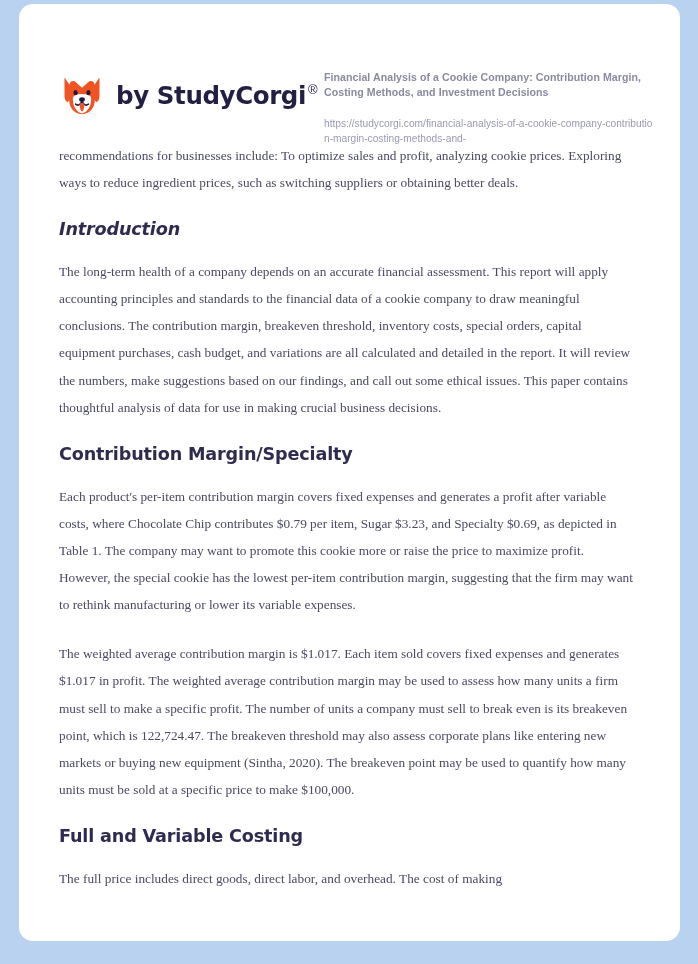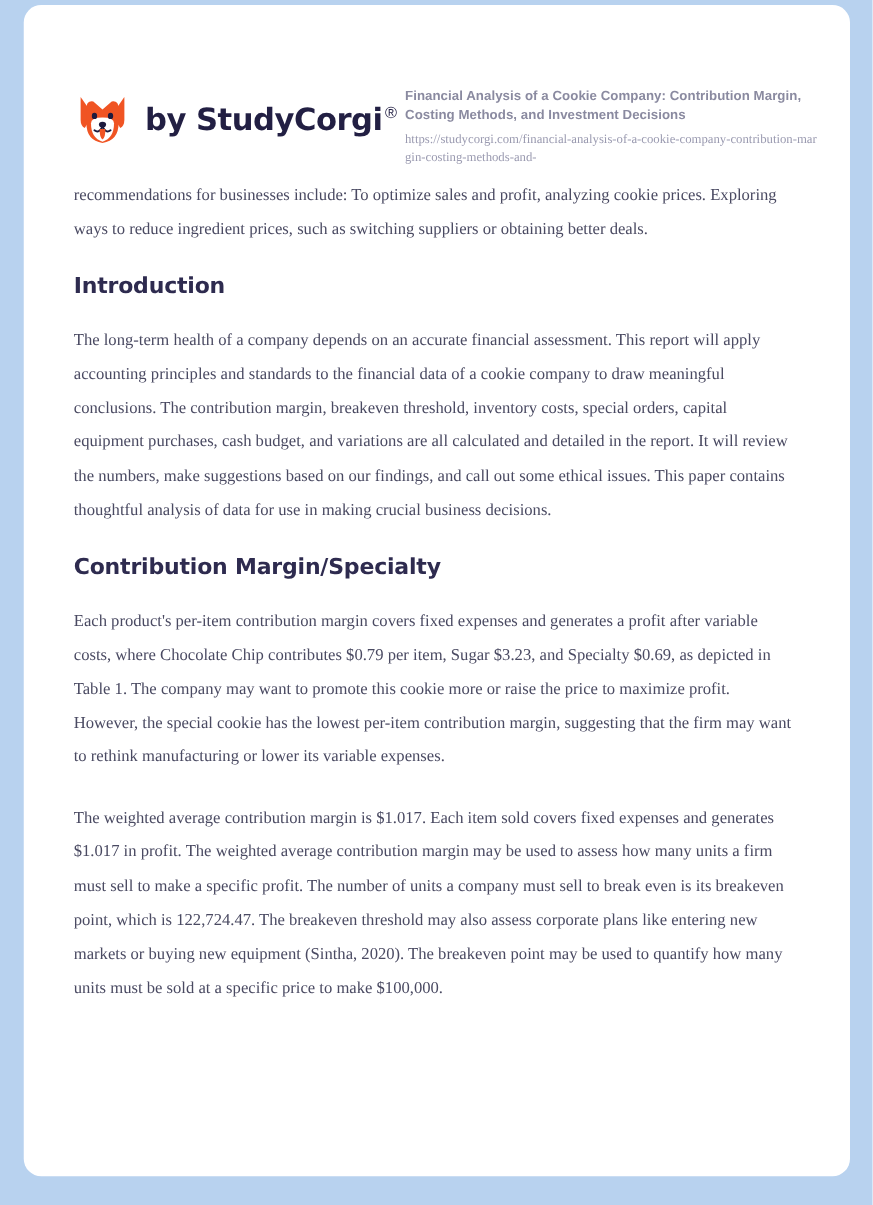--- a/index.html
+++ b/index.html
@@ -70,23 +70,22 @@
     font-size: 10.6px;
     font-weight: bold;
     color: #8a8aa0;
     line-height: 1.42;
     letter-spacing: 0.05px;
   }
   .header-url {
     font-size: 10.2px;
     color: #9a9ab0;
     line-height: 1.45;
-    margin-top: 5px;
+    margin-top: 17px;
     word-break: break-all;
-    font-family: Liberation Serif, serif;
   }
   
   .doc-body {
     padding: 0 43px 0 40px;
   }
   .doc-body p {
     margin: 0 0 22px 0;
     font-size: 13.3px;
     line-height: 2.04;
     color: #4a4a62;
@@ -95,21 +94,21 @@
   }
   .doc-body h2 {
     margin: 14px 0 17px 0;
     font-size: 17.6px;
     font-weight: bold;
     color: #2e2b4f;
     letter-spacing: -0.15px;
     font-family: "DejaVu Sans", sans-serif;
     line-height: 1.3;
   }
-  .sect-first-h2 { margin-top: 16px; }
+  .sect-first-h2 { margin-top: 16px; font-style: italic; }
 </style>
 </head>
 <body>
 
 <div class="page-sheet">
 
   <div class="doc-header">
 
     <div class="brand">
       <svg class="corgi-logo" viewBox="0 0 100 100">
@@ -136,15 +135,17 @@
 
   </div>
 
   <div class="doc-body">
       <p>recommendations for businesses include: To optimize sales and profit, analyzing cookie prices. Exploring ways to reduce ingredient prices, such as switching suppliers or obtaining better deals.</p>
       <h2 class="sect-first-h2">Introduction</h2>
       <p>The long-term health of a company depends on an accurate financial assessment. This report will apply accounting principles and standards to the financial data of a cookie company to draw meaningful conclusions. The contribution margin, breakeven threshold, inventory costs, special orders, capital equipment purchases, cash budget, and variations are all calculated and detailed in the report. It will review the numbers, make suggestions based on our findings, and call out some ethical issues. This paper contains thoughtful analysis of data for use in making crucial business decisions.</p>
       <h2>Contribution Margin/Specialty</h2>
       <p>Each product's per-item contribution margin covers fixed expenses and generates a profit after variable costs, where Chocolate Chip contributes $0.79 per item, Sugar $3.23, and Specialty $0.69, as depicted in Table 1. The company may want to promote this cookie more or raise the price to maximize profit. However, the special cookie has the lowest per-item contribution margin, suggesting that the firm may want to rethink manufacturing or lower its variable expenses.</p>
       <p>The weighted average contribution margin is $1.017. Each item sold covers fixed expenses and generates $1.017 in profit. The weighted average contribution margin may be used to assess how many units a firm must sell to make a specific profit. The number of units a company must sell to break even is its breakeven point, which is 122,724.47. The breakeven threshold may also assess corporate plans like entering new markets or buying new equipment (Sintha, 2020). The breakeven point may be used to quantify how many units must be sold at a specific price to make $100,000.</p>
+      <h2>Full and Variable Costing</h2>
+      <p>The full price includes direct goods, direct labor, and overhead. The cost of making</p>
     </div>
 
 </div>
 
 </body></html>

